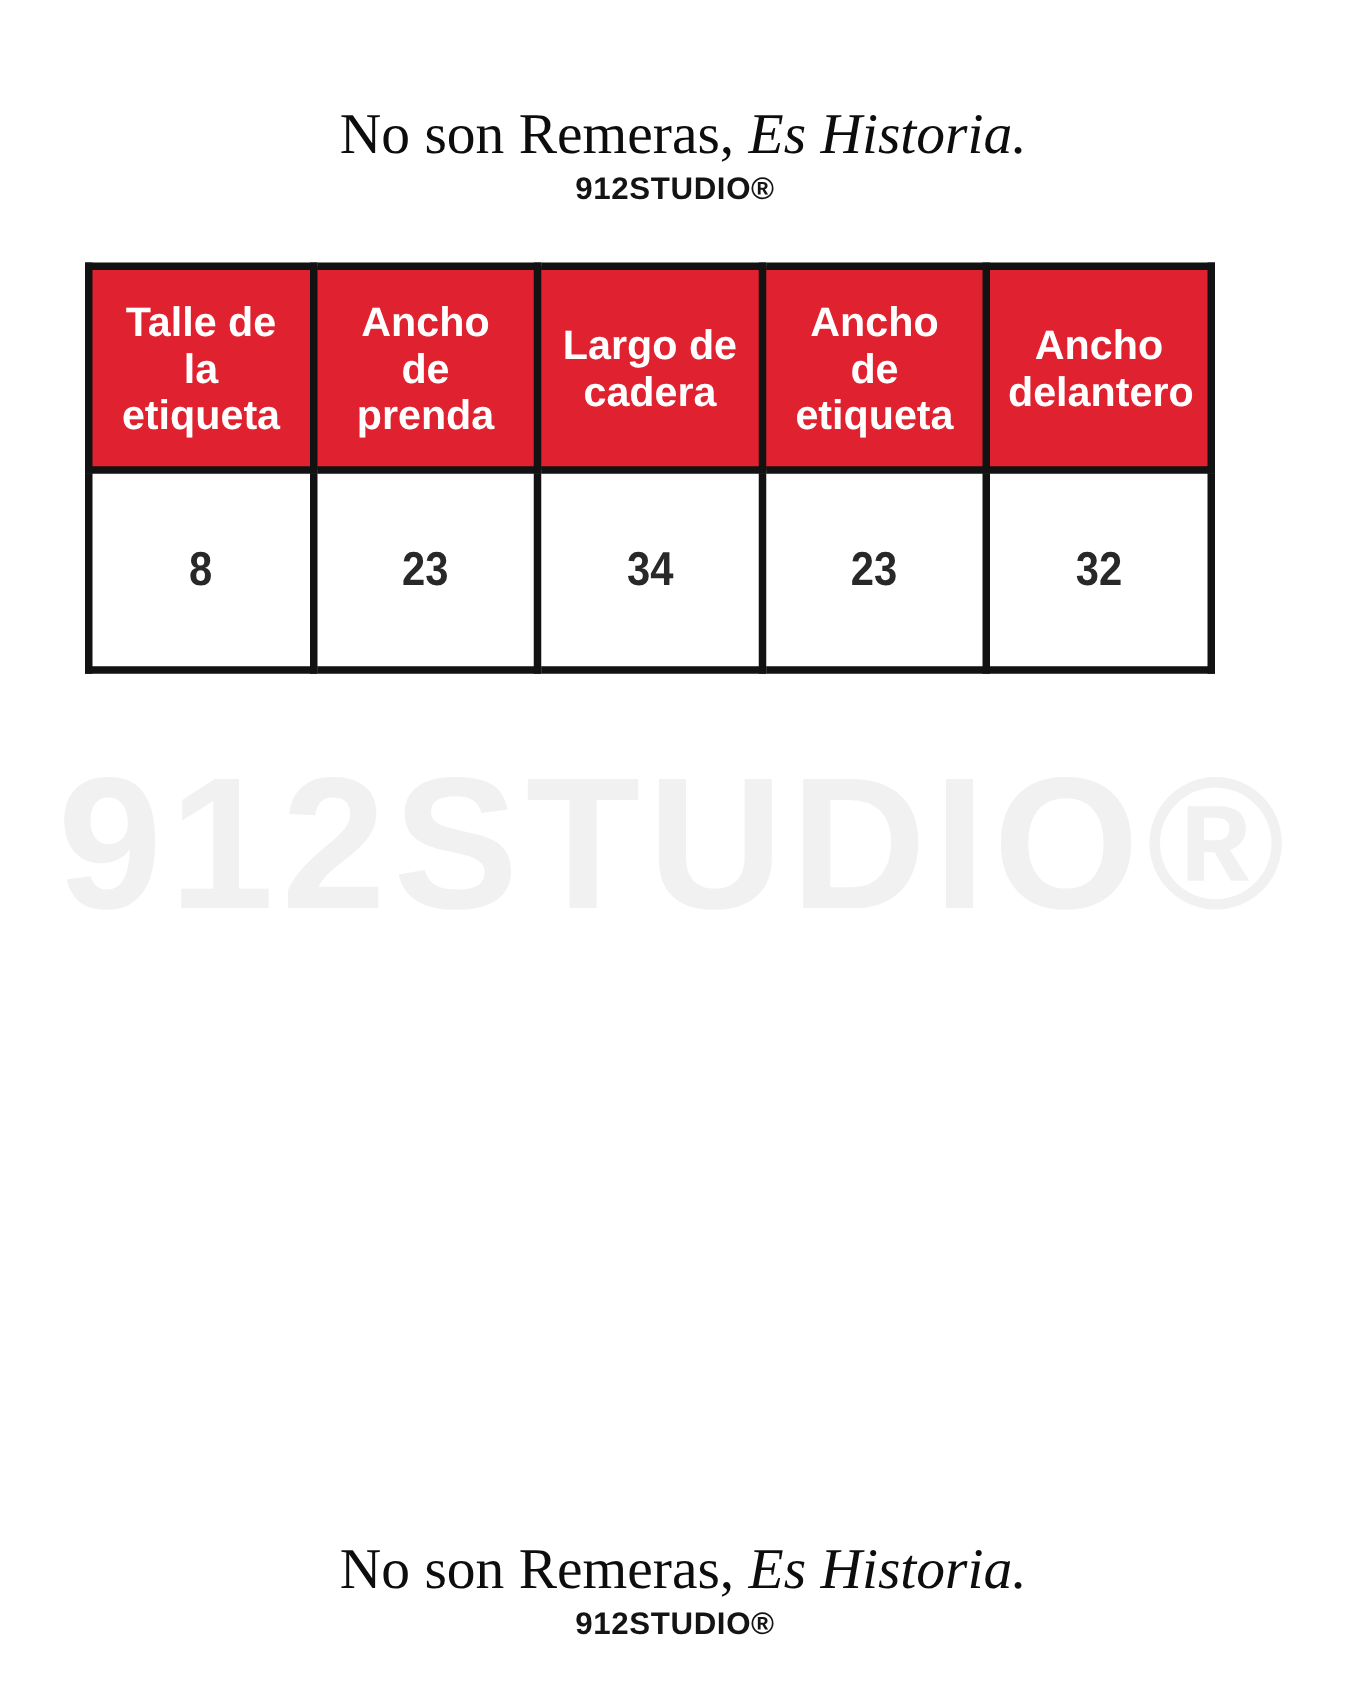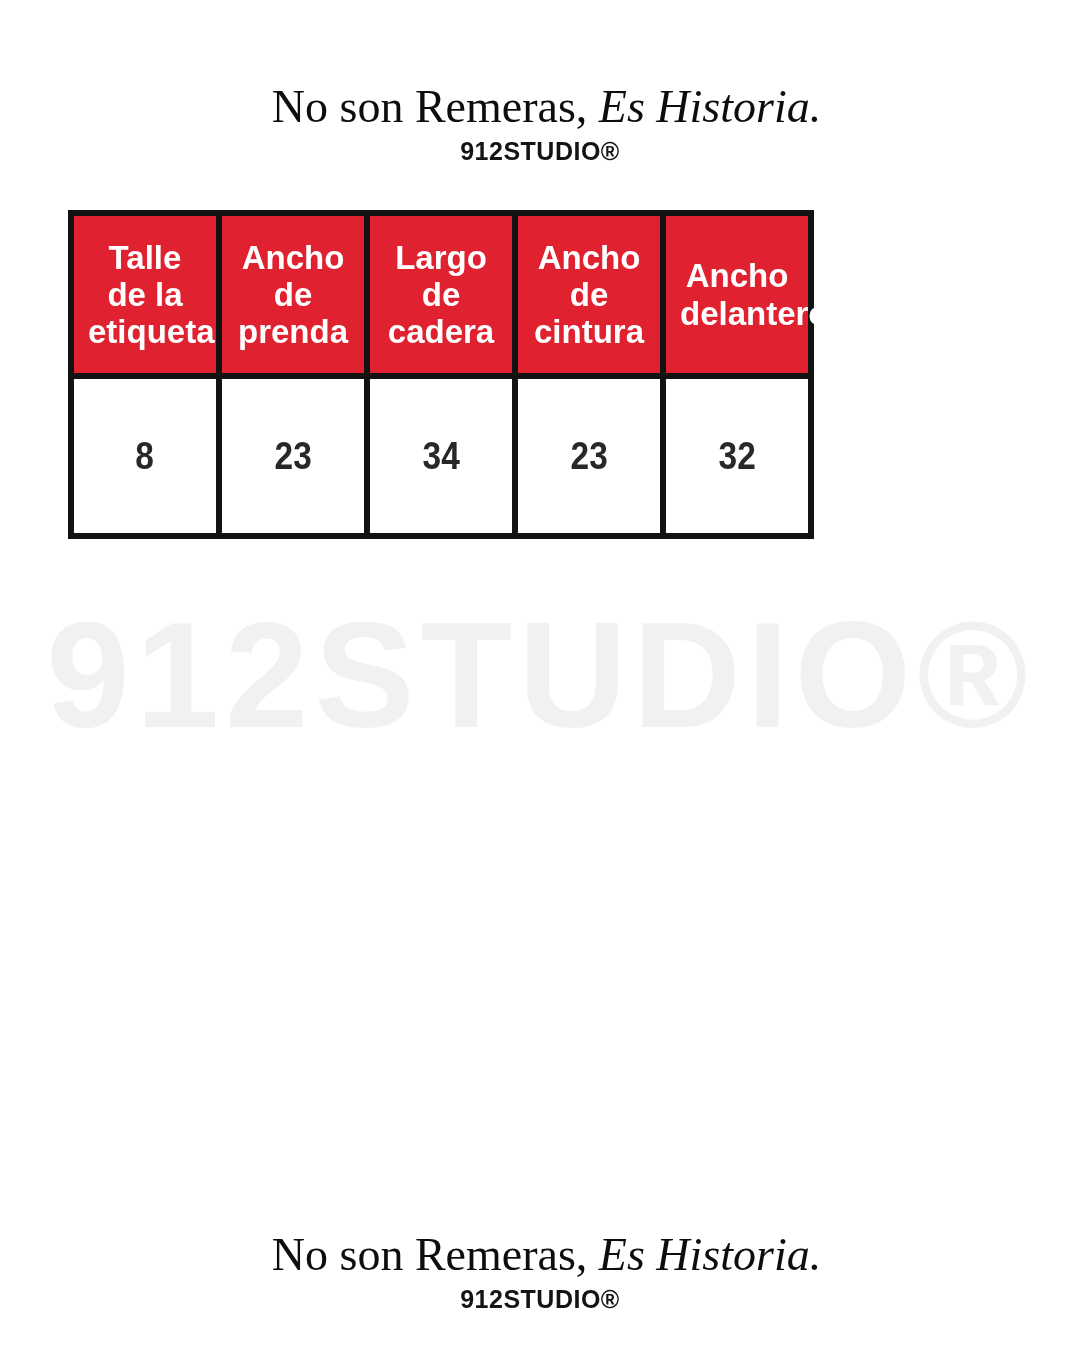--- a/index.html
+++ b/index.html
@@ -58,21 +58,21 @@
     color: #141414;
   }
   .brand-top    { top: 84px;  }
   .brand-bottom { top: 1232px; }
 
   
   .size-table {
     position: absolute;
     left: 68px;
     top: 210px;
-    width: 746px;
+    width: 904px;
     border-collapse: collapse;
     table-layout: fixed;
     z-index: 1;
   }
   .size-table th,
   .size-table td {
     border: 6px solid #121212;
     text-align: center;
     vertical-align: middle;
     width: 20%;
@@ -112,21 +112,21 @@
     </div>
     <div class="brand-logo">912STUDIO®</div>
   </div>
 
   <table class="size-table">
     <thead>
         <tr>
           <th>Talle de la etiqueta</th>
           <th>Ancho de prenda</th>
           <th>Largo de cadera</th>
-          <th>Ancho de cintura</th>
+          <th>Ancho de etiqueta</th>
           <th>Ancho delantero</th>
         </tr>
       </thead>
     <tbody>
         <tr>
           <td><span class="num">8</span></td>
           <td><span class="num">23</span></td>
           <td><span class="num">34</span></td>
           <td><span class="num">23</span></td>
           <td><span class="num">32</span></td>

